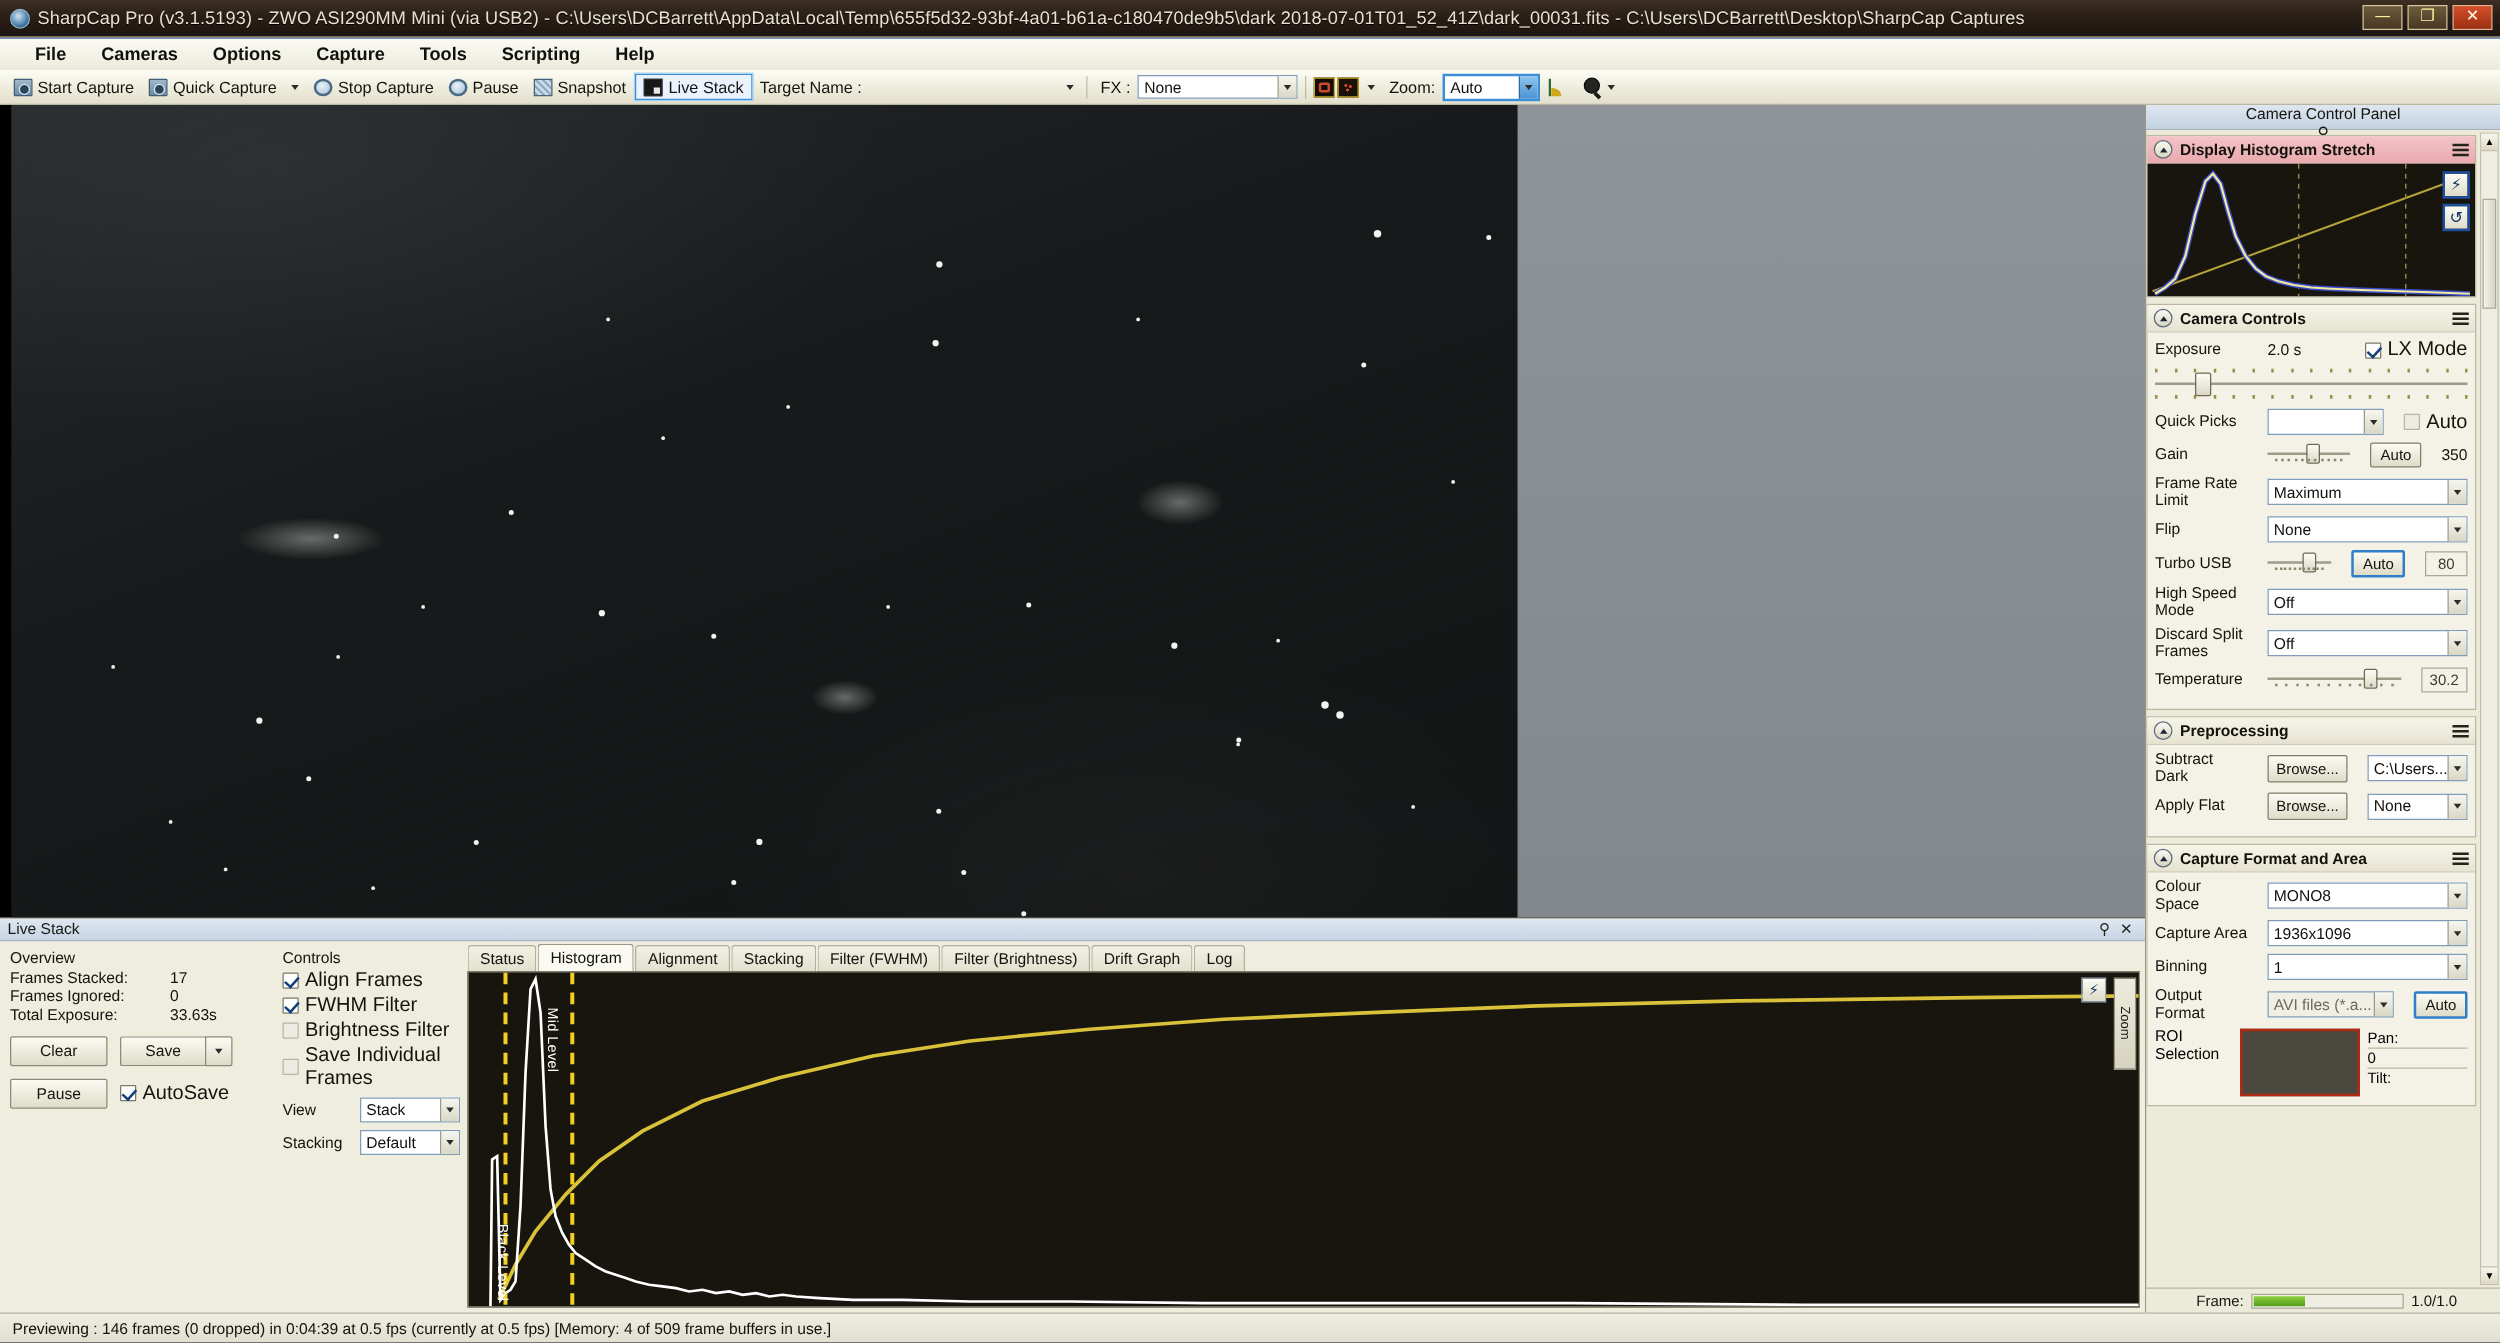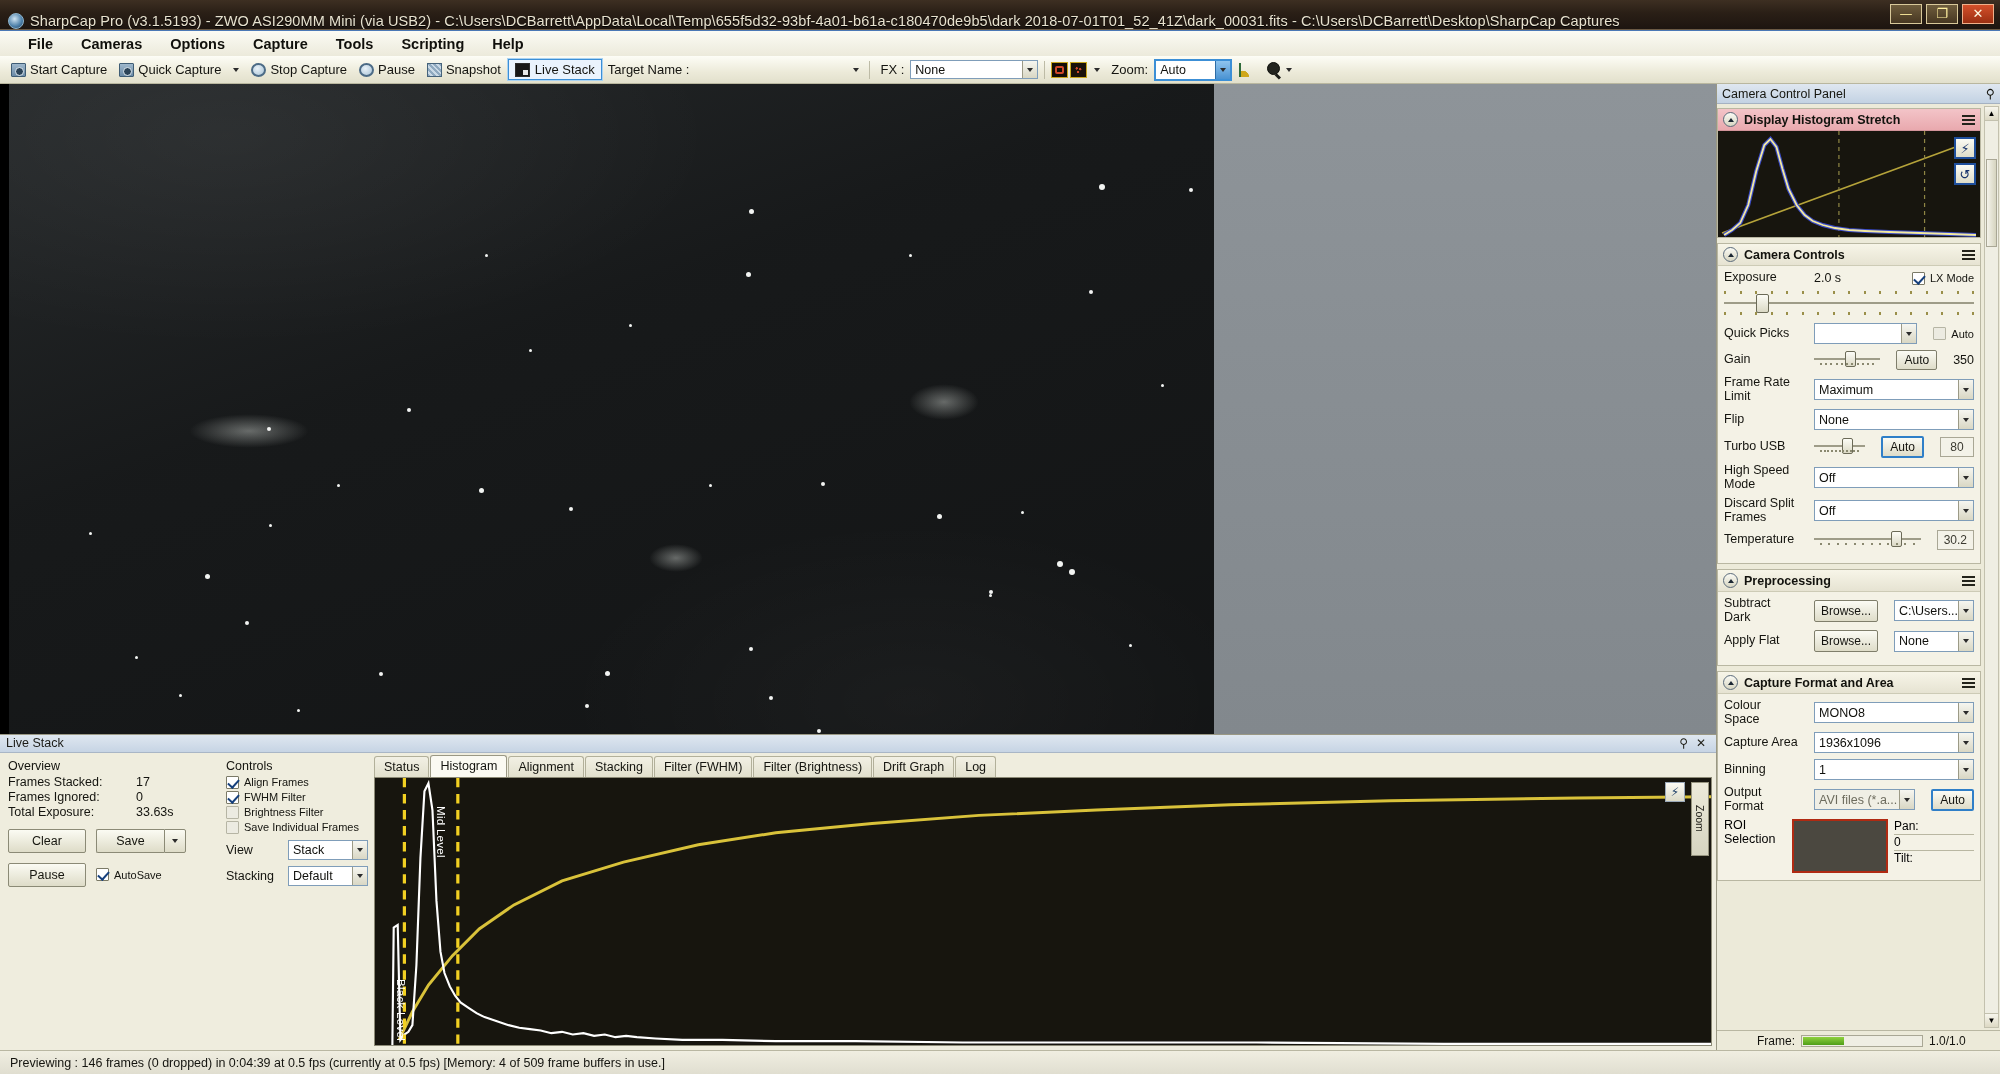--- a/index.html
+++ b/index.html
@@ -12,21 +12,21 @@
   #app {
     position: relative; width: 2000px; height: 1074px;
     background: #ece9d8;
     display: flex; flex-direction: column;
   }
 
   
   .titlebar {
     height: 30px; flex: 0 0 30px;
     background: linear-gradient(180deg,#3d2f22 0%,#2a1f16 45%,#1d1510 100%);
-    display: flex; align-items: flex-end;
+    display: flex; align-items: center;
     border-bottom: 1px solid #6b5a45;
     position: relative;
   }
   .titlebar .tb-ico {
     width: 16px; height: 16px; margin: 0 6px 0 8px;
     border-radius: 50%;
     background: radial-gradient(circle at 40% 35%, #cfe4f2, #4a7ea8 60%, #243d55);
     border: 1px solid #8fb6cf; flex: 0 0 16px;
   }
   .titlebar .tb-text {
@@ -177,21 +177,21 @@
     border: 1px solid #8b8a76; background: linear-gradient(180deg,#fbfbf3,#dedcc8);
     font-size: 12.5px; padding: 4px 0; text-align:center; color:#16160f;
     border-radius: 2px; min-width: 78px;
   }
   .split-btn { display:flex; }
   .split-btn .main { border-right: none; min-width: 68px; border-radius: 2px 0 0 2px; }
   .split-btn .drop {
     border:1px solid #8b8a76; background: linear-gradient(180deg,#fbfbf3,#dedcc8);
     width:22px; display:flex;align-items:center;justify-content:center; border-radius:0 2px 2px 0;
   }
-  .chk { display:inline-flex; align-items:center; gap:5px; font-size:11px; color:#14140f; }
+  .chk { display:inline-flex; align-items:center; gap:5px; font-size:16px; color:#14140f; }
   .box {
     width:13px;height:13px;border:1px solid #7b7a67;background:#fff; flex:0 0 13px;
     position:relative; border-radius:1px;
   }
   .box.on::after{
     content:""; position:absolute; left:3px; top:0px; width:5px; height:9px;
     border:solid #16407c; border-width:0 2px 2px 0; transform: rotate(42deg);
   }
   .box.dis { background:#ecebe1; border-color:#b6b5a4; }
 
@@ -231,22 +231,23 @@
     display:flex; align-items:center; justify-content:center;
   }
 
   
   .ccp {
     flex: 0 0 284px; background:#ecead9;
     border-left:1px solid #9a9884; display:flex; flex-direction:column; min-height:0;
   }
   .ccp-title {
     height:20px; background:linear-gradient(180deg,#dfe7f0,#c3d2e3);
-    display:flex; align-items:center; padding:0 5px; font-size:12.5px; color:#16160f;
+    display:flex; align-items:center; padding:0 20px; font-size:12.5px; color:#16160f;
     border-bottom:1px solid #a5b2c2;
+    flex-direction:column;
   }
   .ccp-title .sp{flex:1;}
   .ccp-scroll { flex:1; overflow:hidden; position:relative; padding: 4px 3px 4px 0; }
   .ccp-inner { width: 264px; }
   .vscroll {
     position:absolute; right:1px; top:2px; bottom:2px; width:15px;
     background:#efeee3; border:1px solid #c3c1ae;
   }
   .vscroll .thumb {
     position:absolute; left:1px; right:1px; top:52px; height:88px;

